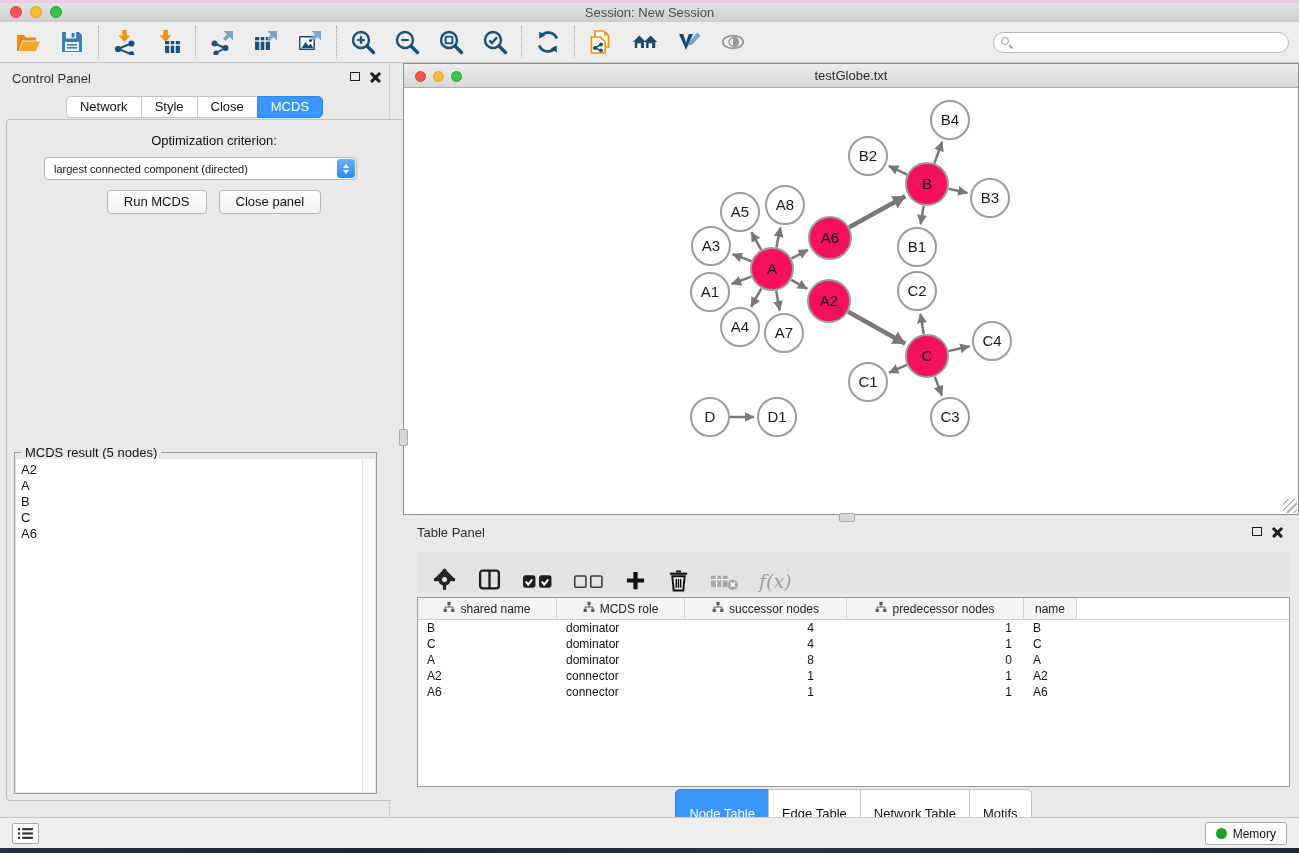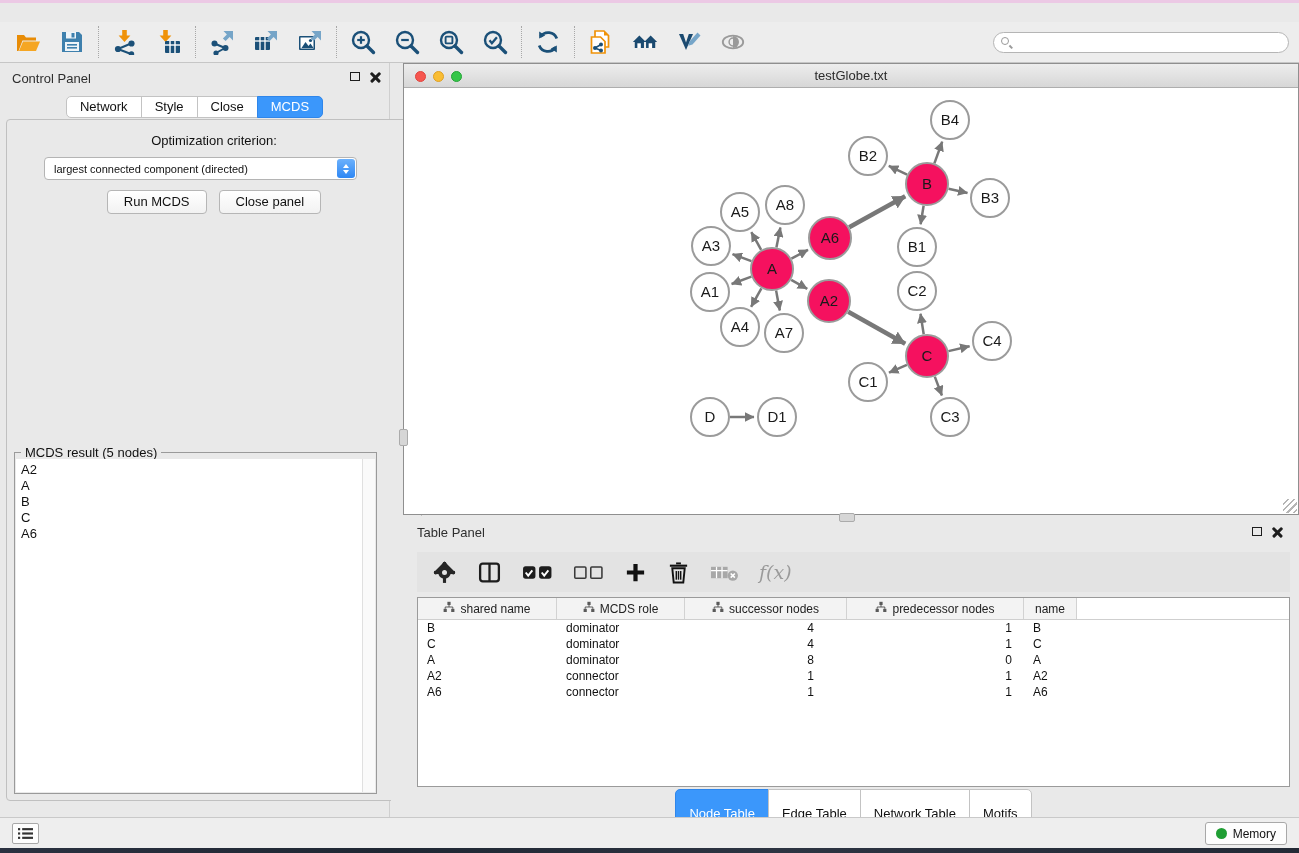--- a/index.html
+++ b/index.html
@@ -92,21 +92,21 @@
   .v-handle { position:absolute; left:399px; top:429px; width:9px; height:17px; background:#d6d6d6;
     border:1px solid #ababab; border-radius:2px; cursor:ew-resize; z-index:3; }
   .h-handle { position:absolute; left:839px; top:513px; width:16px; height:9px; background:#d6d6d6;
     border:1px solid #ababab; border-radius:2px; cursor:ns-resize; z-index:3; }
 
   
   .table-panel { position:absolute; left:391px; top:516px; width:908px; height:301px; background:#e9e9e9; }
   .tp-title { position:absolute; left:26px; top:9px; font-size:13px; color:#2e2e2e; }
   .tp-ctrls { position:absolute; right:16px; top:10px; display:flex; gap:10px; align-items:center; }
   .tp-toolbar { position:absolute; left:26px; top:36px; width:873px; height:40px; background:#e3e3e3;
-    display:flex; align-items:center; gap:20px; padding-left:15px; }
+    display:flex; align-items:flex-end; gap:20px; padding-left:15px; }
   .tp-icon { display:flex; align-items:center; justify-content:center; cursor:pointer; }
   .tp-icon svg { display:block; }
   .fx { font-family:"DejaVu Serif", serif; font-style:italic; font-size:19px; color:#9a9a9a; cursor:default; }
 
   .tp-table { position:absolute; left:26px; top:81px; width:873px; height:190px; background:#fff;
     border:1px solid #9a9a9a; overflow:hidden; }
   .tt-header { display:flex; height:22px; border-bottom:1px solid #cfcfcf; }
   .tt-hcell { background:#f3f3f3; border-right:1px solid #d2d2d2; display:flex; align-items:center;
     justify-content:center; gap:5px; font-size:12px; color:#222; cursor:pointer; }
   .tt-hcell svg { flex:0 0 auto; }
@@ -131,20 +131,28 @@
   .bottom-strip { position:absolute; left:0; top:848px; width:1299px; height:5px;
     background:linear-gradient(90deg,#2a3140,#1f2733 30%,#2d3442 60%,#232a36); }
 </style>
 </head>
 <body>
 
 <div id="app">
 
   <div class="top-accent"></div>
 
+  <div class="titlebar">
+    <div class="lights">
+      <div class="light red"></div>
+      <div class="light yellow"></div>
+      <div class="light green"></div>
+    </div>
+    <span>Session: New Session</span>
+  </div>
 
   <div class="main-toolbar">
     <div id="toolbar-groups" style="display:flex;align-items:center;">
         <div class="tb-group">
           <span class="tb-icon">
             <svg viewBox="0 0 26 26">
               <path d="M2 22V6h7l2 2.5h10v3H7.5L3.5 22z" fill="#e88c06"></path>
               <path d="M4 22l4-9.5h17L21 22z" fill="#f5a623"></path>
             </svg>
           </span>

